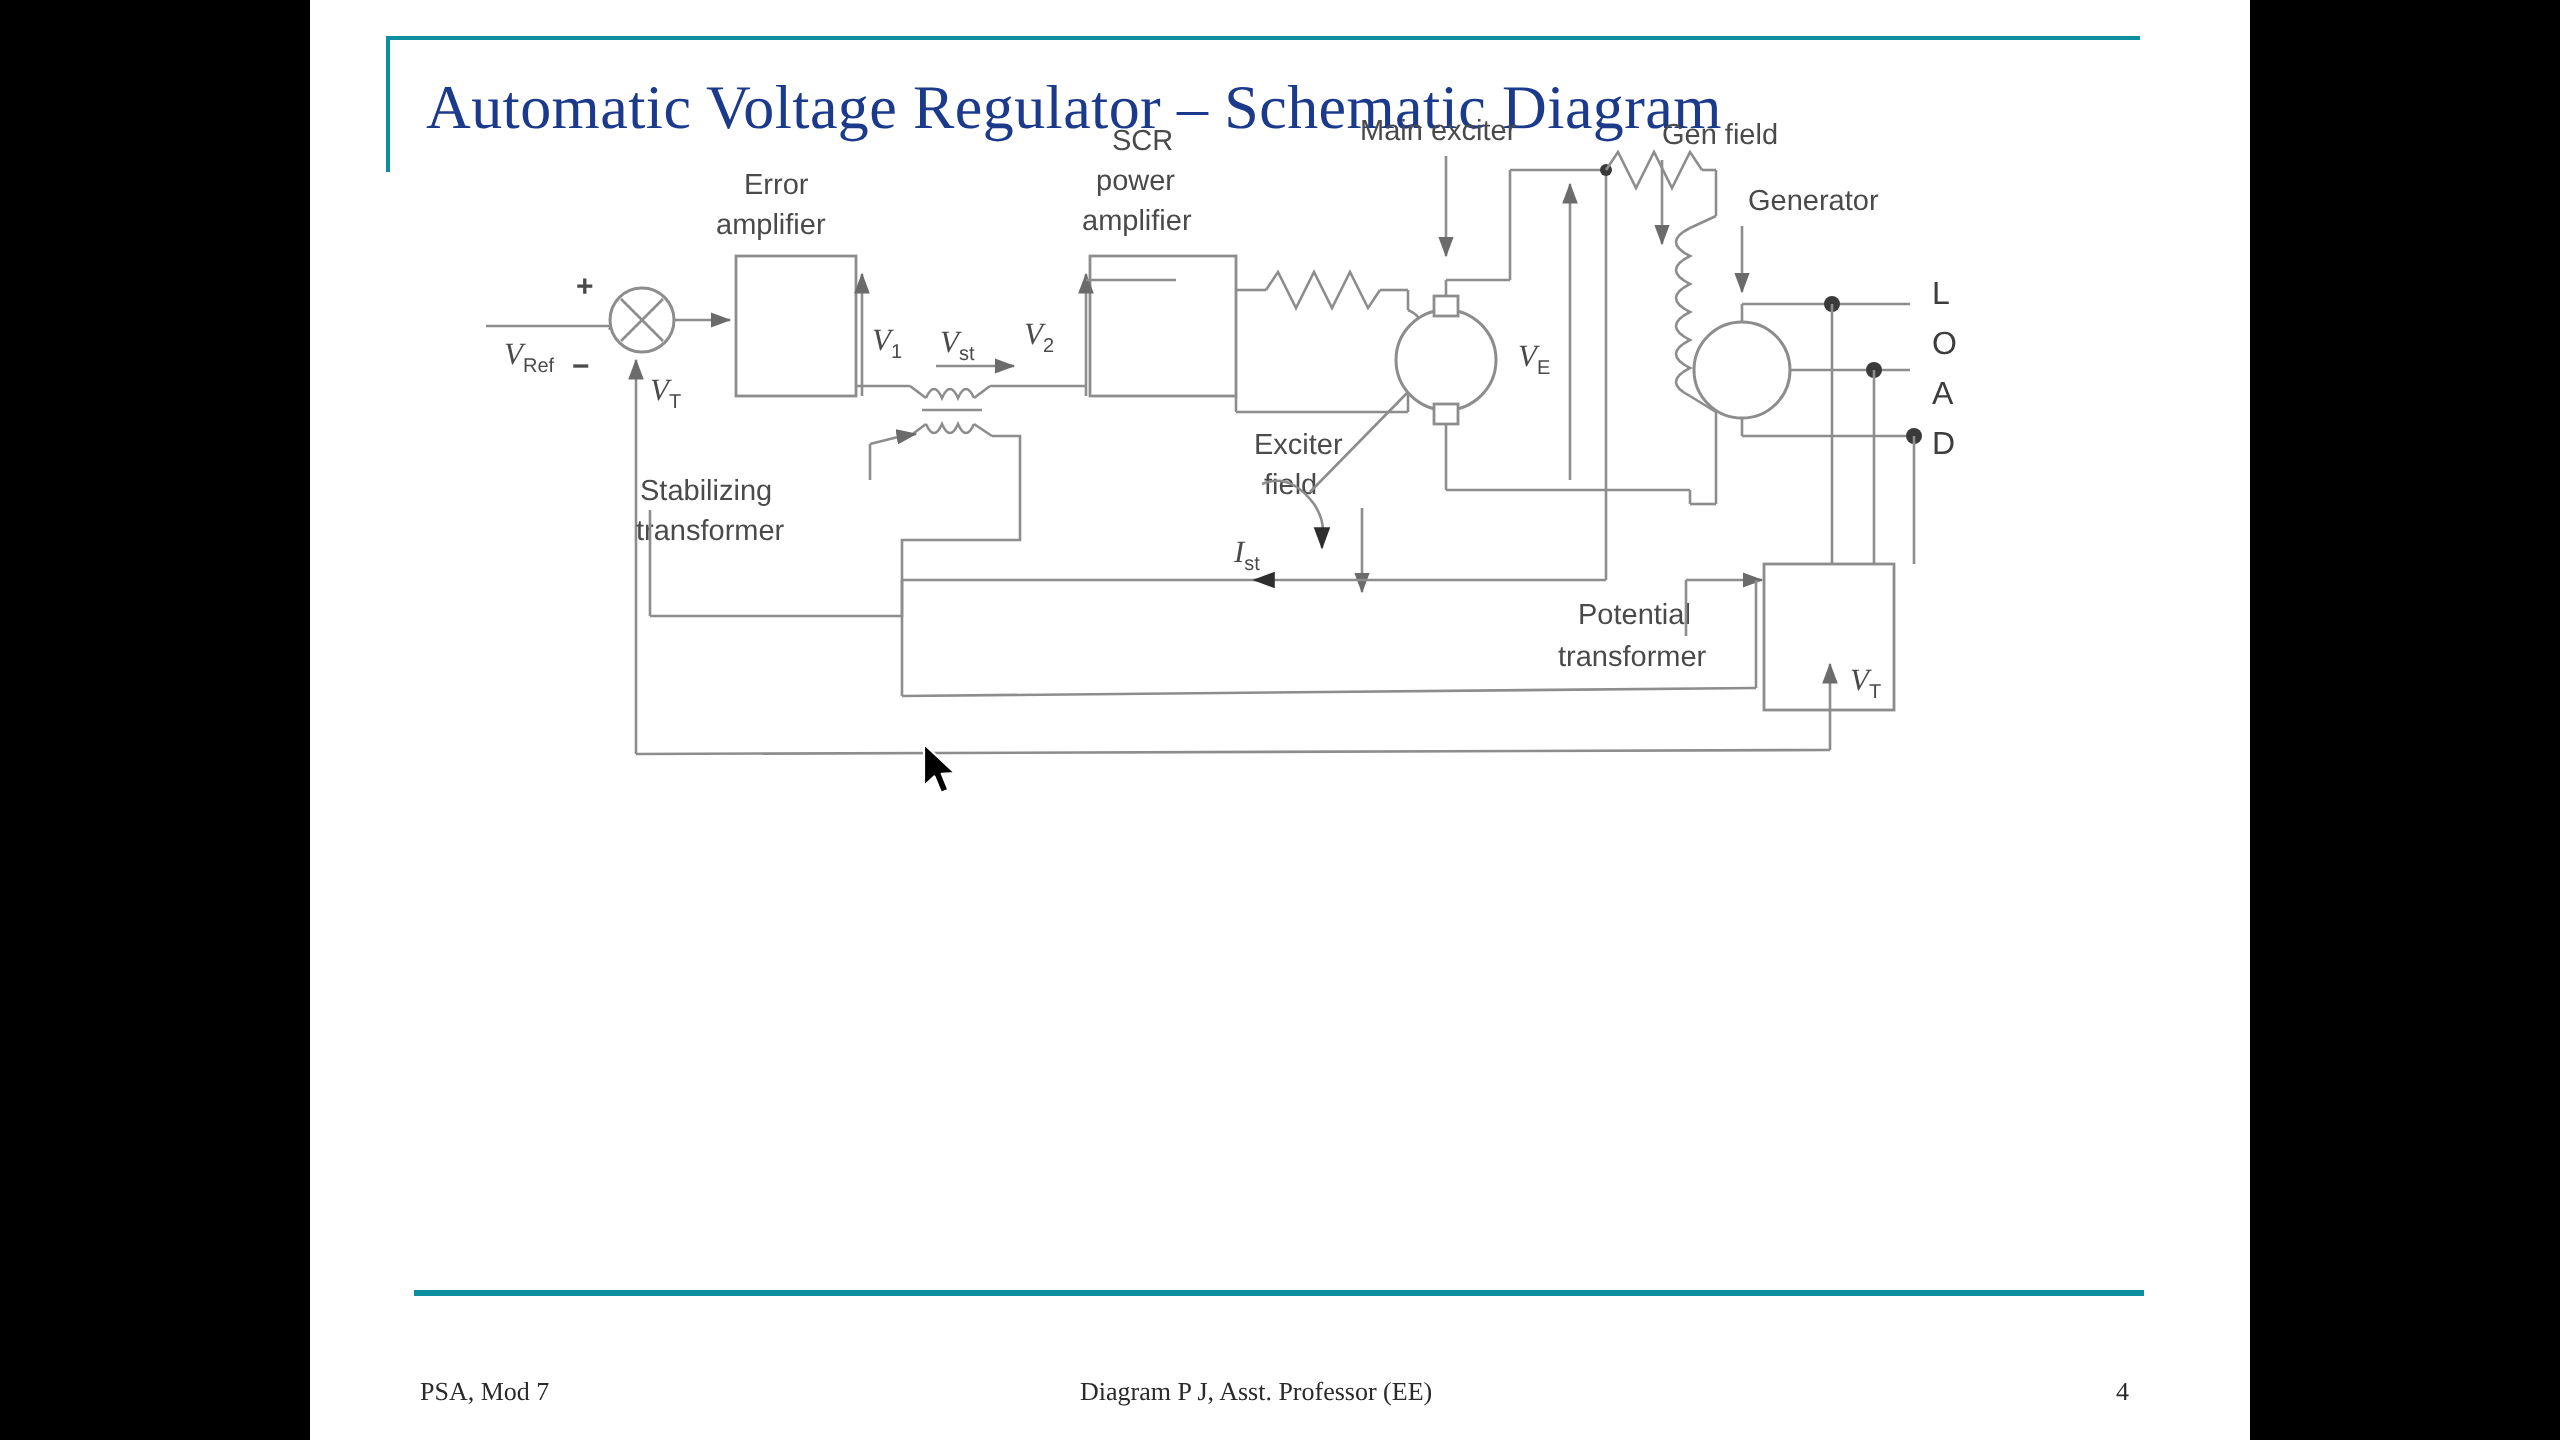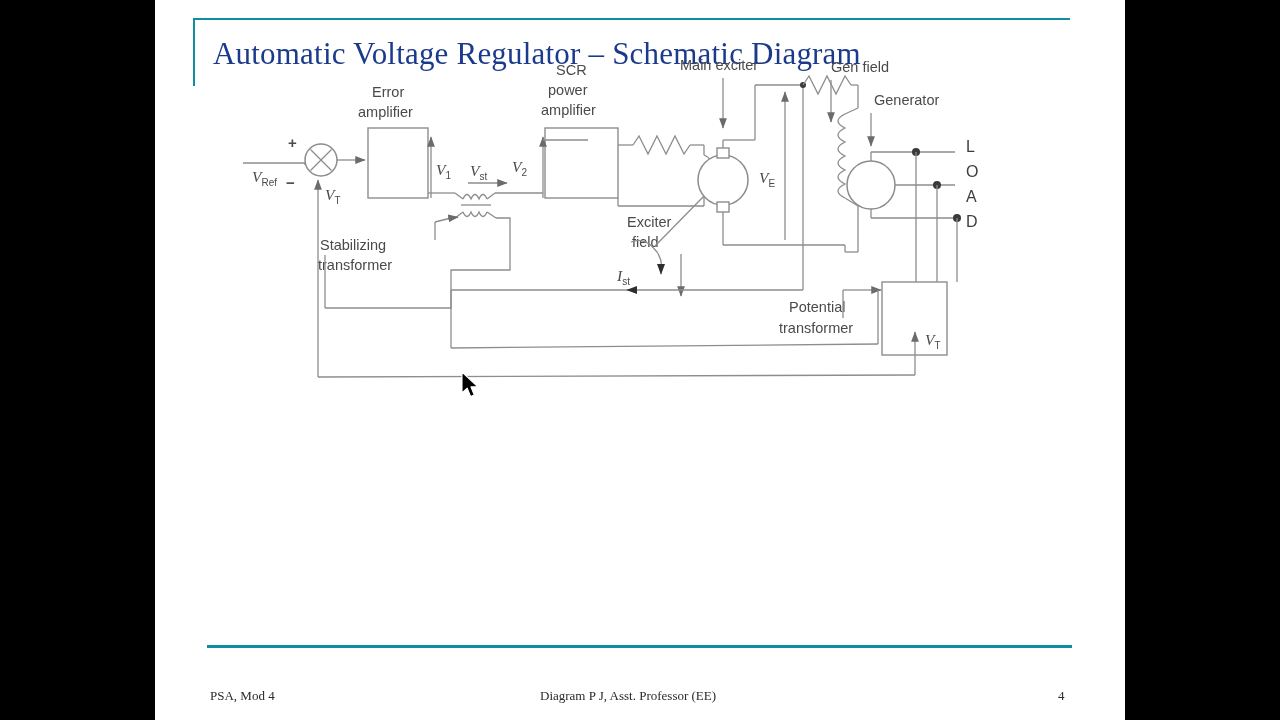--- a/index.html
+++ b/index.html
@@ -415,21 +415,21 @@
         <g>
           <line class="dgline" x1="296" y1="348" x2="723" y2="344"></line>
           <line class="dgline" x1="723" y1="344" x2="723" y2="290"></line>
           <line class="dgline" x1="296" y1="348" x2="296" y2="290"></line>
         </g>
 
       </svg>
     </div>
 
     <div id="footer-rule"></div>
-    <div class="footer-text" id="footer-left">PSA, Mod 4</div>
+    <div class="footer-text" id="footer-left">PSA, Mod 7</div>
     <div class="footer-text" id="footer-center">Diagram P J, Asst. Professor (EE)</div>
     <div class="footer-text" id="footer-right">4</div>
 
   </div>
 
   <svg id="cursor" viewBox="0 0 20 30">
     <path d="M1,1 L1,22 L6.2,17.2 L9.6,25.4 L13.2,23.9 L9.9,15.9 L16.6,15.6 Z" fill="#000000" stroke="#ffffff" stroke-width="1.1" stroke-linejoin="round"></path>
   </svg>
 
 </div>

